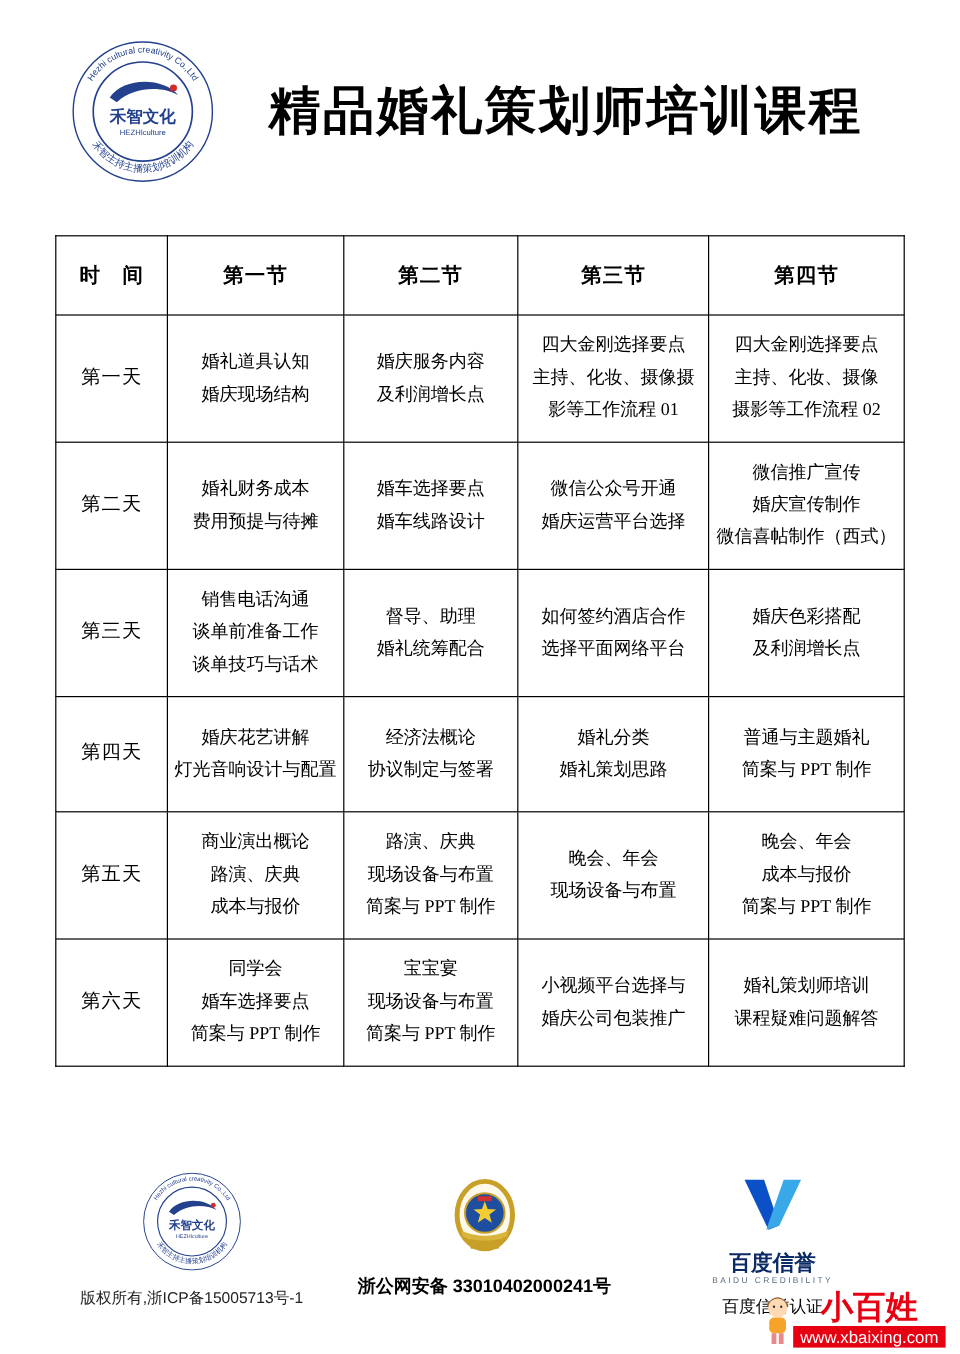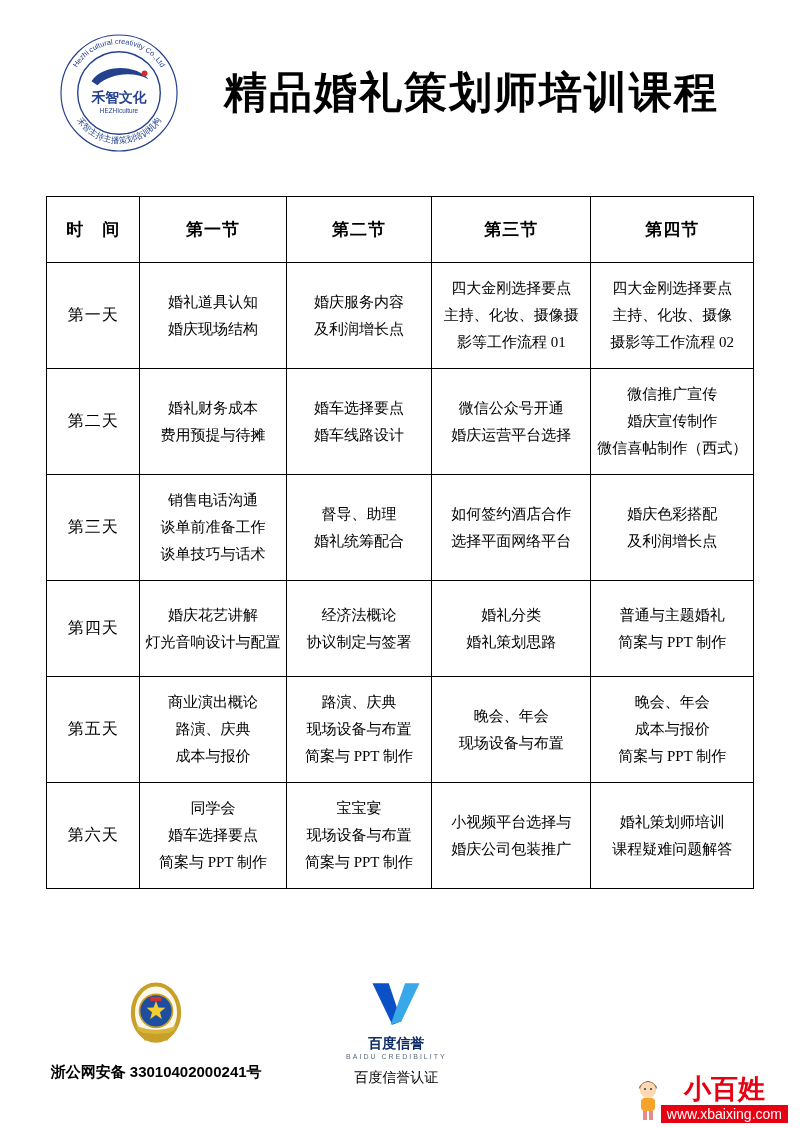--- a/index.html
+++ b/index.html
@@ -33,21 +33,21 @@
 
   
   .footer { display:flex; margin-top:88px; padding:0 36px; align-items:flex-start; }
   .f-col { display:flex; flex-direction:column; align-items:center; }
   .f-left { width:34%; } .f-center { width:33%; } .f-right { width:33%; }
   .logo-sm { width:82px; height:82px; }
   .copyright { margin-top:14px; font-size:13px; color:#222; font-family:"Liberation Sans", sans-serif; }
   .badge { width:66px; height:76px; }
   .police-text { margin-top:10px; font-size:15px; font-weight:700; font-family:"Liberation Sans", sans-serif; }
   .baidu-v { width:58px; height:46px; margin-top:4px; }
-  .baidu-name { margin-top:8px; font-size:14px; font-weight:700; color:#0c2b66; font-family:"Liberation Sans", sans-serif; }
+  .baidu-name { margin-top:13px; font-size:18px; font-weight:700; color:#0c2b66; font-family:"Liberation Sans", sans-serif; }
   .baidu-sub { font-size:7px; color:#5a6b80; letter-spacing:2px; font-family:"Liberation Sans", sans-serif; }
   .baidu-cert { margin-top:9px; font-size:14px; color:#000; }
 
   
   .watermark { position:absolute; right:12px; bottom:5px; display:flex; align-items:flex-end; }
   .mascot { width:30px; height:46px; margin-right:-2px; }
   .wm-text { display:flex; flex-direction:column; align-items:center; }
   .wm-brand { color:#e60012; font-size:27px; font-weight:700; line-height:1;
               text-shadow:1px 1px 0 #fff, -1px -1px 0 #fff; }
   .wm-url { margin-top:2px; background:#e60012; color:#fff; font-size:14px;
@@ -180,20 +180,26 @@
           <td>小视频平台选择与
 婚庆公司包装推广</td>
           <td>婚礼策划师培训
 课程疑难问题解答</td>
         </tr>
       </tbody>
     </table>
   </div>
 
   <footer class="footer">
+    <div class="f-col f-left">
+      <svg class="logo-sm" viewBox="0 0 120 120">
+        <use href="#hezhi-logo"></use>
+      </svg>
+      <div class="copyright">版权所有,浙ICP备15005713号-1</div>
+    </div>
 
     <div class="f-col f-center">
       <svg class="badge" viewBox="0 0 80 86">
         <ellipse cx="40" cy="40" rx="28" ry="34" fill="#fdf8ea" stroke="#c8a028" stroke-width="5"></ellipse>
         <circle cx="40" cy="38" r="20" fill="#1d4ea0" stroke="#c8a028" stroke-width="2"></circle>
         <rect x="33" y="21" width="14" height="5" fill="#d03030"></rect>
         <polygon fill="#f2cc30" points="40,26 42.94,33.95 51.41,34.29 44.76,39.55 47.05,47.71 40,43 32.95,47.71 35.24,39.55 28.59,34.29 37.06,33.95"></polygon>
         <path d="M22 64 L58 64 L54 74 L26 74 Z" fill="#c8a028"></path>
         <path d="M16 56 Q40 66 64 56 L62 62 Q40 70 18 62 Z" fill="#d8b43a"></path>
       </svg>

